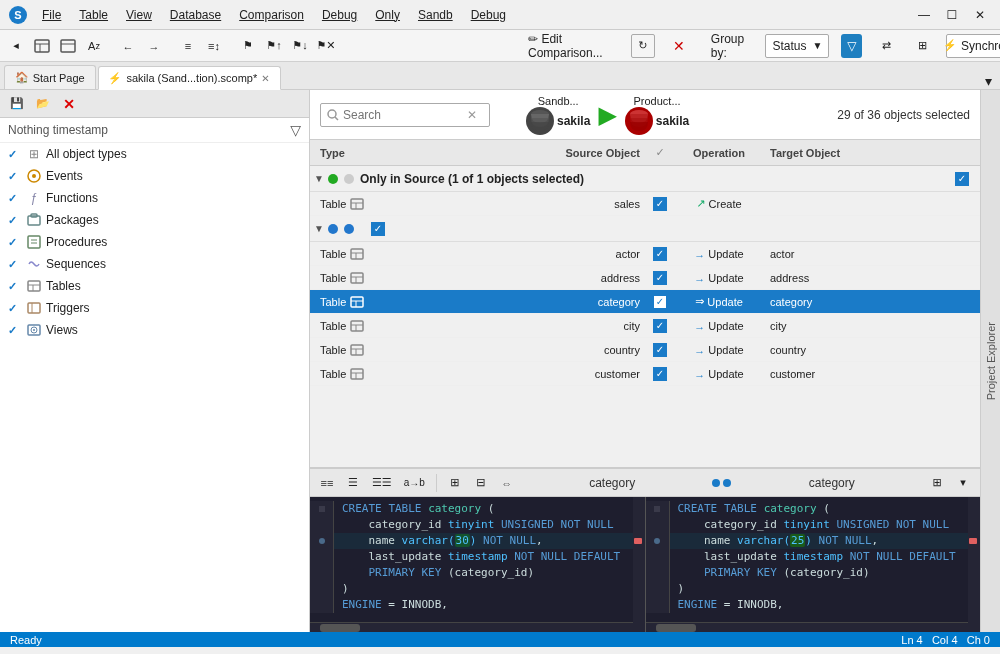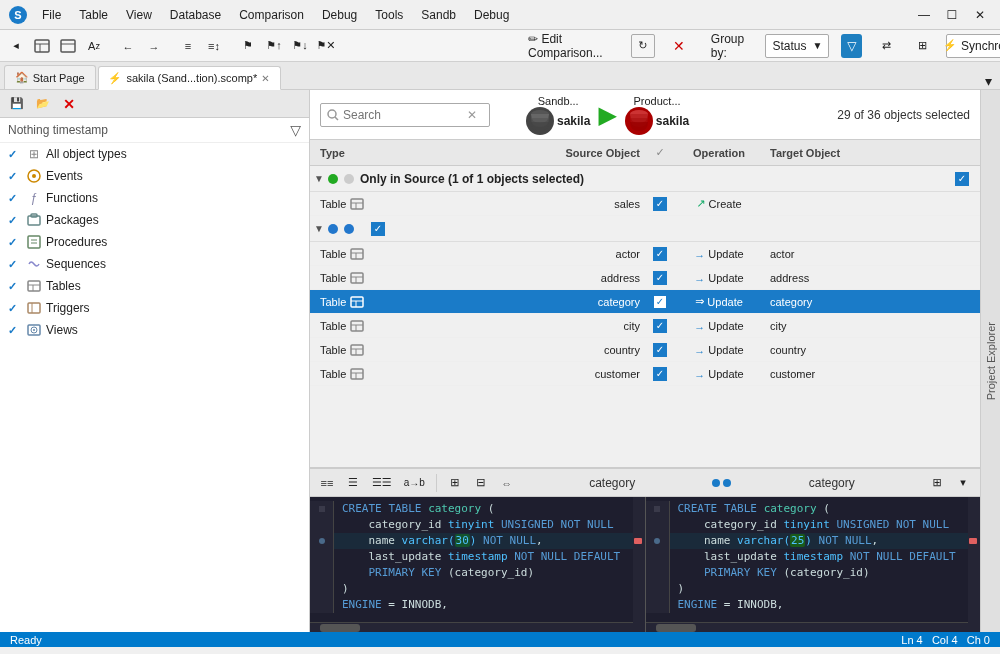--- a/index.html
+++ b/index.html
@@ -2,21 +2,21 @@
 <html><head>
   <meta charset="utf-8">
   <style>
     * { box-sizing: border-box; margin: 0; padding: 0; }
     body { font-family: 'Segoe UI', Arial, sans-serif; font-size: 12px; background: #f0f0f0; color: #222; overflow: hidden; width: 1000px; height: 654px; }
 
     
     .titlebar { height: 30px; background: #f0f0f0; display: flex; align-items: center; padding: 0 8px; border-bottom: 1px solid #ccc; }
     .titlebar-logo { width: 20px; height: 20px; margin-right: 6px; }
     .titlebar-menu { display: flex; gap: 2px; flex: 1; }
-    .menu-item { padding: 2px 8px; font-size: 12px; cursor: pointer; border-radius: 2px; }
+    .menu-item { padding: 2px 8px; font-size: 12px; cursor: pointer; border-radius: 2px; text-decoration: underline; }
     .titlebar-controls { display: flex; gap: 4px; margin-left: auto; }
     .win-btn { width: 24px; height: 20px; display: flex; align-items: center; justify-content: center; font-size: 12px; cursor: pointer; border-radius: 2px; }
 
     
     .toolbar { height: 32px; background: #f5f5f5; display: flex; align-items: center; padding: 0 4px; border-bottom: 1px solid #d0d0d0; gap: 2px; }
     .toolbar-btn { height: 24px; min-width: 24px; display: flex; align-items: center; justify-content: center; padding: 0 3px; cursor: pointer; border-radius: 2px; font-size: 11px; border: 1px solid transparent; }
     .toolbar-sep { width: 1px; height: 20px; background: #ccc; margin: 0 3px; }
     .toolbar-dropdown { display: flex; align-items: center; border: 1px solid #aaa; background: white; height: 24px; padding: 0 6px; border-radius: 2px; font-size: 12px; cursor: pointer; }
     .filter-btn { background: #1e7fc0; color: white; border-radius: 3px; width: 26px; height: 24px; display: flex; align-items: center; justify-content: center; cursor: pointer; }
 
@@ -121,21 +121,21 @@
       <text x="10" y="14" text-anchor="middle" fill="white" font-size="11" font-weight="bold">S</text>
     </svg>
   </div>
   <div class="titlebar-menu">
     <span class="menu-item">File</span>
     <span class="menu-item">Table</span>
     <span class="menu-item">View</span>
     <span class="menu-item">Database</span>
     <span class="menu-item">Comparison</span>
     <span class="menu-item">Debug</span>
-    <span class="menu-item">Tools</span>
+    <span class="menu-item">Only</span>
     <span class="menu-item">Sandb</span>
     <span class="menu-item">Debug</span>
   </div>
   <div class="titlebar-controls">
     <div class="win-btn">—</div>
     <div class="win-btn">☐</div>
     <div class="win-btn close">✕</div>
   </div>
 </div>
 

